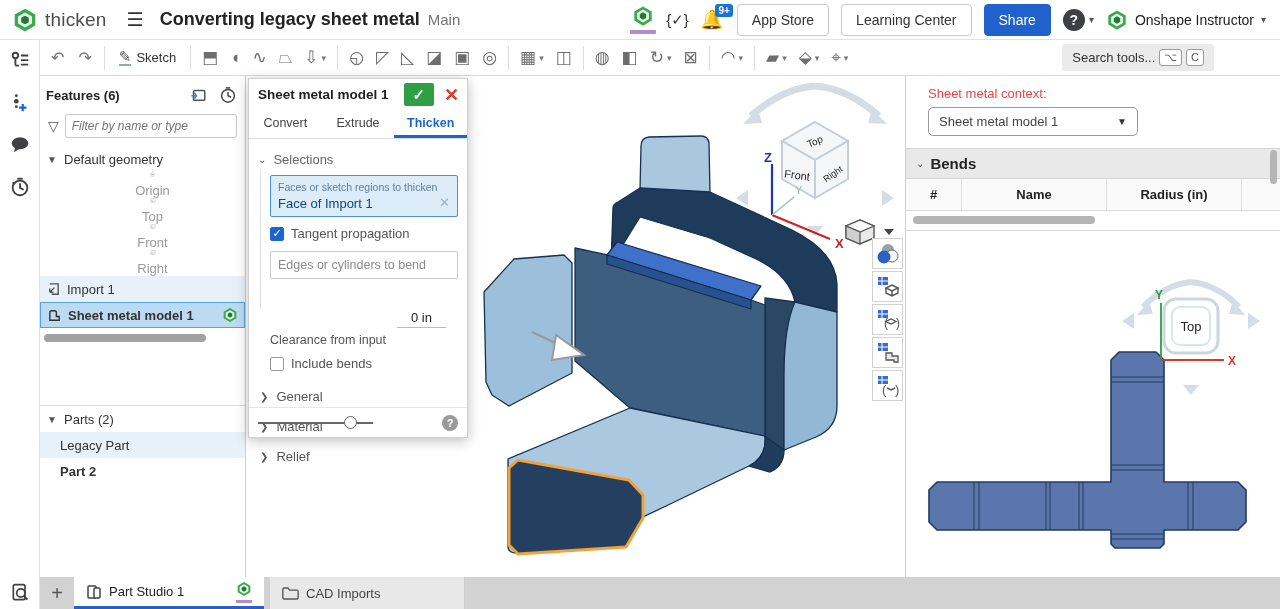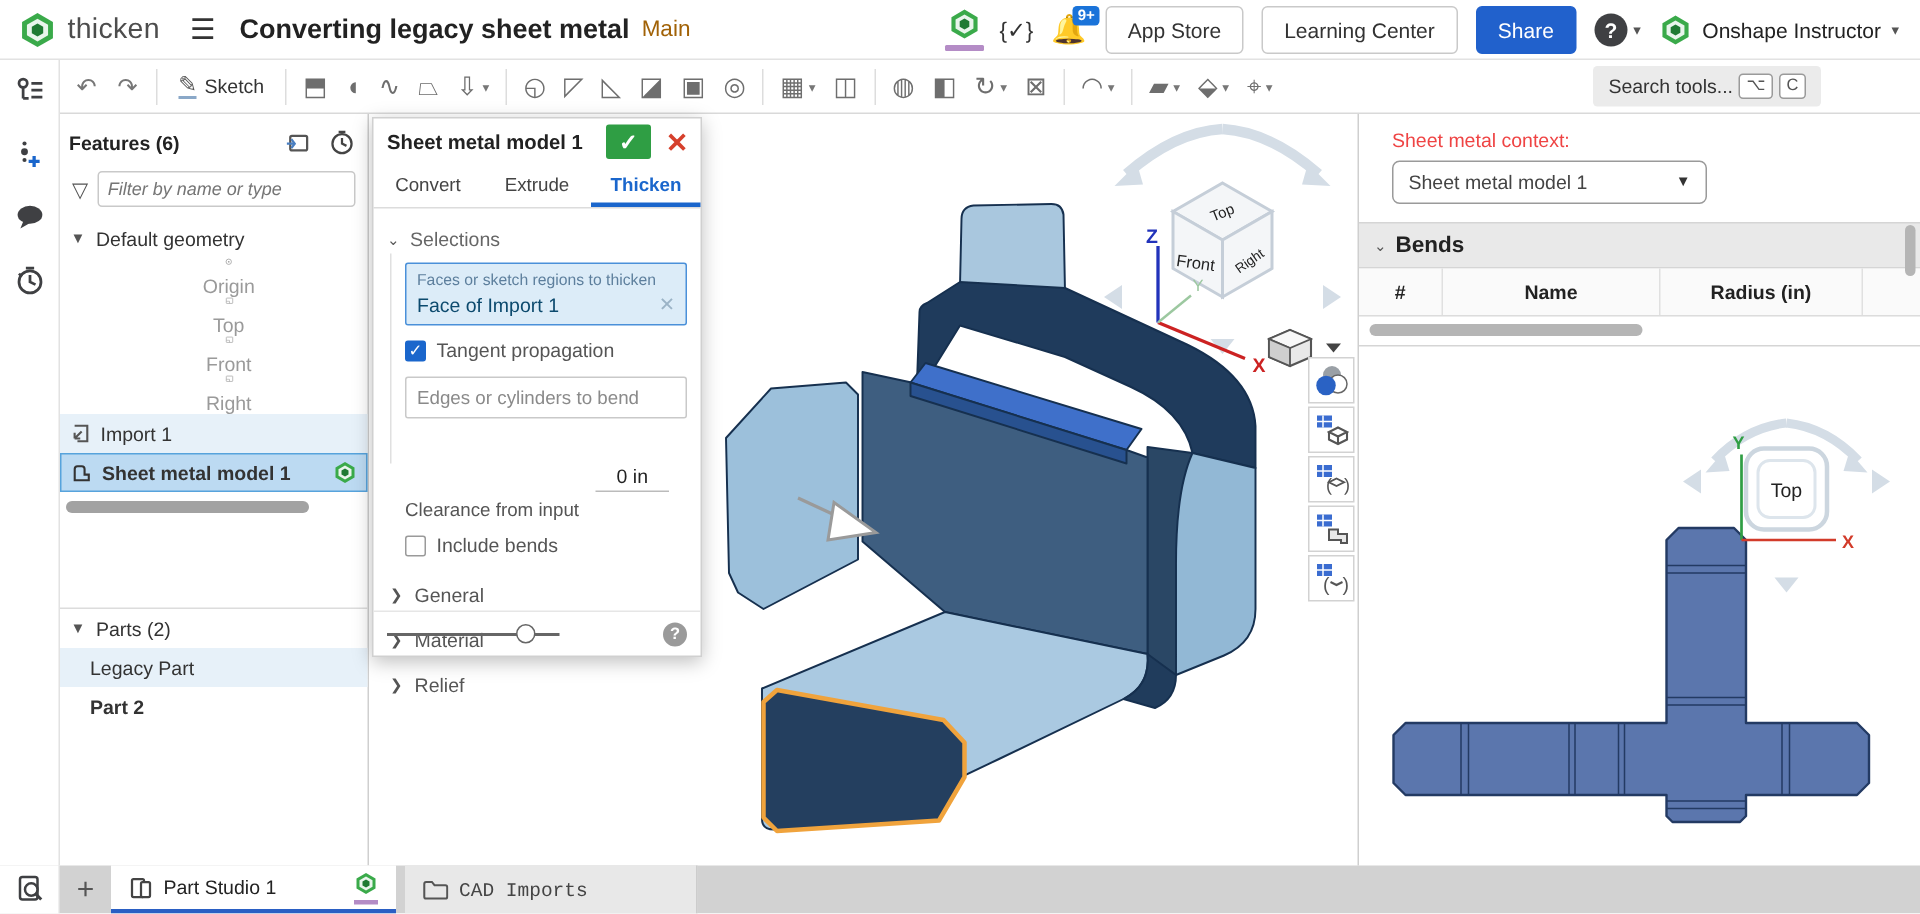--- a/index.html
+++ b/index.html
@@ -6,21 +6,21 @@
   html,body { width:1280px; height:609px; overflow:hidden; }
   body { font-family:"Liberation Sans", sans-serif; font-size:13px; color:#333; background:#fff; }
   .app { position:relative; width:1280px; height:609px; background:#fff; }
 
   
   .topbar { position:absolute; left:0; top:0; width:1280px; height:40px; background:#fff; border-bottom:1px solid #e2e2e2; display:flex; align-items:center; }
   .logo-wrap { display:flex; align-items:center; gap:7px; padding:0 10px 0 12px; }
   .logo-text { font-size:19px; color:#4d4d4d; letter-spacing:.2px; }
   .hamburger { font-size:19px; color:#333; padding:0 10px; cursor:pointer; }
   .doc-title { font-size:18px; font-weight:bold; color:#222; margin-left:6px; white-space:nowrap; }
-  .doc-workspace { font-size:15px; color:#a16207; margin-left:8px; }
+  .doc-workspace { font-size:15px; color:#737373; margin-left:8px; }
   .topbar-right { margin-left:auto; display:flex; align-items:center; gap:12px; padding-right:14px; }
   .version-icon-wrap { position:relative; padding-bottom:4px; }
   .version-underline { position:absolute; left:-2px; bottom:0; width:26px; height:4px; background:#b48cc6; border-radius:1px; }
   .braces { font-size:15px; color:#333; }
   .bell-wrap { position:relative; width:24px; height:24px; }
   .bell { font-size:19px; color:#3f4043; }
   .bell-badge { position:absolute; top:-4px; right:-8px; background:#1a73d9; color:#fff; font-size:10px; font-weight:bold; border-radius:3px; padding:1px 3px; }
   .tb-button { border:1px solid #c9c9c9; border-radius:4px; background:#fff; padding:7px 14px; font-size:14px; color:#333; cursor:pointer; white-space:nowrap; }
   .share-btn { background:#2161cc; border:1px solid #2161cc; color:#fff; }
   .help-circle { width:22px; height:22px; border-radius:50%; background:#3f4043; color:#fff; font-weight:bold; font-size:14px; display:flex; align-items:center; justify-content:center; }
@@ -116,21 +116,21 @@
   .v-scrollbar { position:absolute; right:3px; top:74px; width:7px; height:34px; background:#b5b5b5; border-radius:4px; }
   .flat-divider { margin-top:6px; border-top:1px solid #d5d5d5; }
   .flat-area { position:absolute; left:0; top:159px; width:375px; height:340px; }
 
   
   .bottombar { position:absolute; left:0; top:577px; width:1280px; height:32px; background:#d2d2d2; display:flex; align-items:stretch; }
   .bb-left { width:40px; background:#fff; display:flex; align-items:center; justify-content:center; border-right:1px solid #e0e0e0; }
   .bb-plus { width:34px; display:flex; align-items:center; justify-content:center; font-size:20px; color:#555; cursor:pointer; }
   .bb-tab { display:flex; align-items:center; gap:7px; padding:0 12px; font-size:13px; cursor:pointer; }
   .bb-tab.active { background:#fff; border-bottom:3px solid #2a5fc4; color:#222; width:190px; }
-  .bb-tab.inactive { background:#e8e8e8; color:#444; width:195px; margin-left:6px; border-right:1px solid #ccc;font-family:Liberation Mono, monospace; }
+  .bb-tab.inactive { background:#e8e8e8; color:#444; width:195px; margin-left:6px; border-right:1px solid #ccc; }
   .tab-green-wrap { position:relative; margin-left:auto; padding-bottom:3px; }
   .tab-green-underline { position:absolute; left:0; bottom:0; width:16px; height:3px; background:#b48cc6; }
   svg text { font-family:"Liberation Sans",sans-serif; }
 </style>
 </head>
 <body>
 
 <div class="app">
 
   <div class="topbar">

